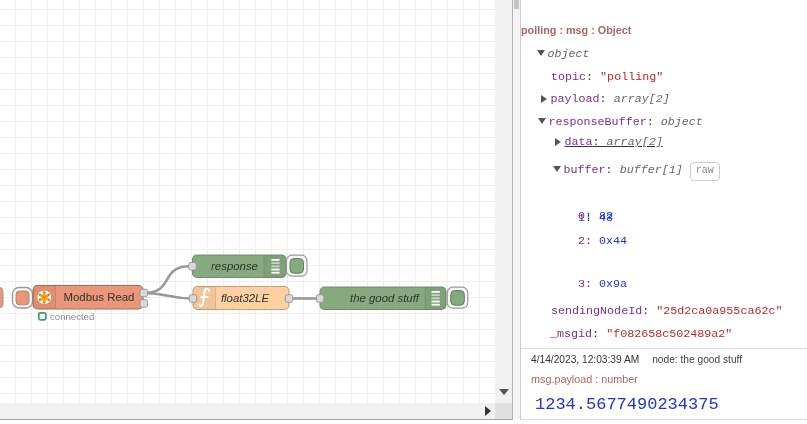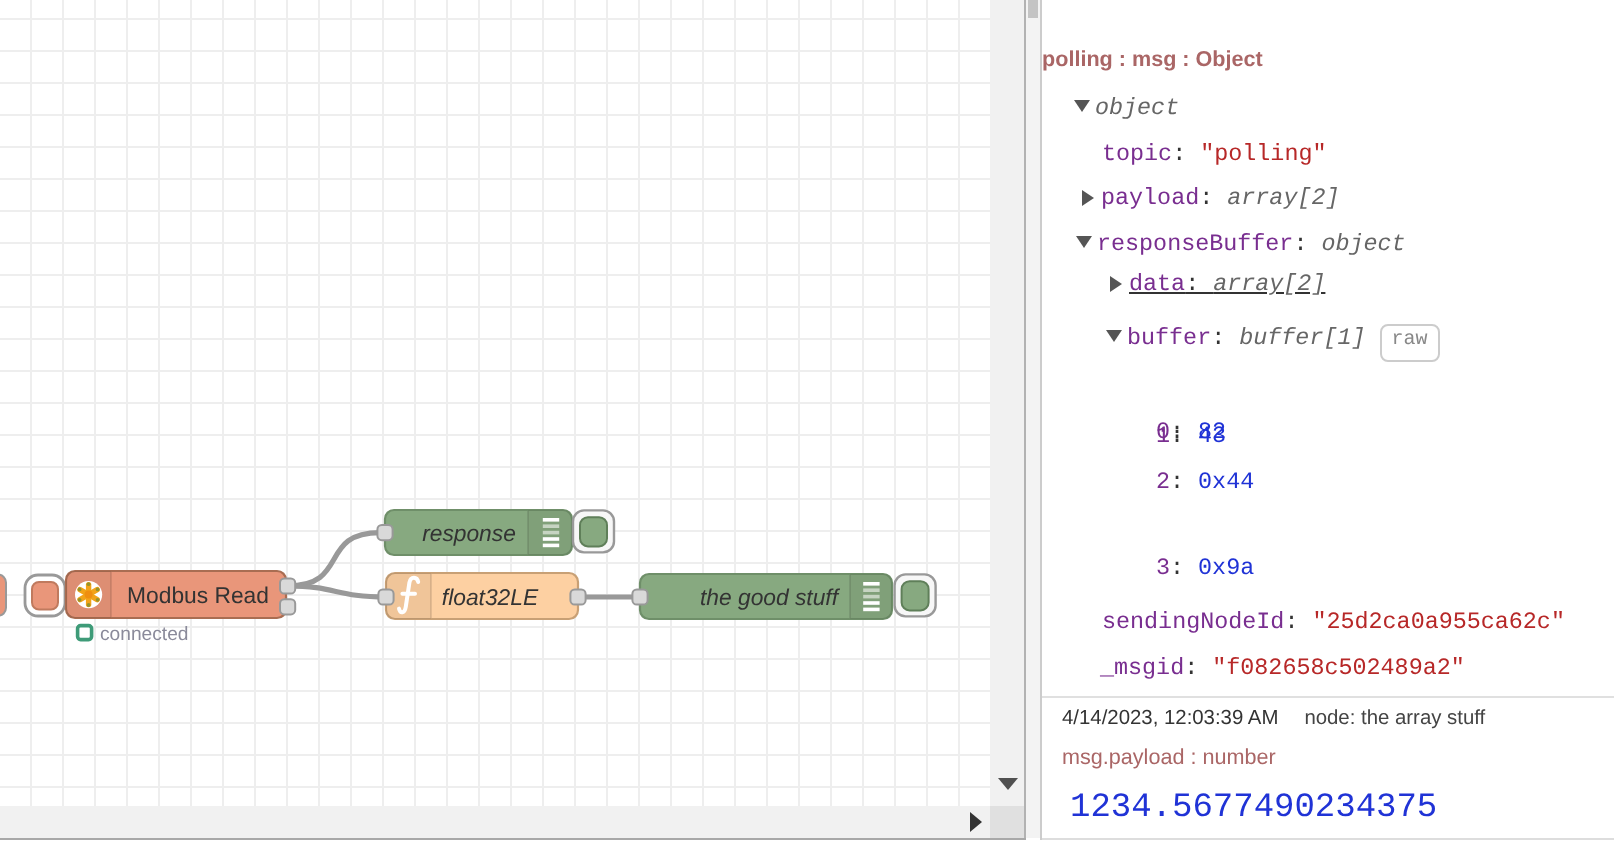--- a/index.html
+++ b/index.html
@@ -148,17 +148,17 @@
   <div class="row mono" style="left:17px;top:114.5px;"><span class="tri-d"></span><span class="key">responseBuffer</span>: <span class="meta">object</span></div>
   <div class="row mono" style="left:34px;top:135px;text-decoration:underline;"><span class="tri-r"></span><span class="key">data</span>: <span class="meta">array[2]</span></div>
   <div class="row mono" style="left:32px;top:162px;"><span class="tri-d"></span><span class="key">buffer</span>: <span class="meta">buffer[1]</span> <span class="rawbtn">raw</span></div>
   <div class="row mono" style="left:57px;top:187px;margin-top:22px;"><span class="key">0</span>: <span class="num">82</span></div>
   <div class="row mono" style="left:57px;top:210.5px;"><span class="key">1</span>: <span class="num">43</span></div>
   <div class="row mono" style="left:57px;top:234px;"><span class="key">2</span>: <span class="num">0x44</span></div>
   <div class="row mono" style="left:57px;top:257px;margin-top:20px;"><span class="key">3</span>: <span class="num">0x9a</span></div>
   <div class="row mono" style="left:30px;top:304px;"><span class="key">sendingNodeId</span>: <span class="str">"25d2ca0a955ca62c"</span></div>
   <div class="row mono" style="left:29px;top:327px;"><span class="key">_msgid</span>: <span class="str">"f082658c502489a2"</span></div>
 
-  <div class="row sans" style="left:10px;top:354px;">4/14/2023, 12:03:39 AM<span style="color:#444;margin-left:13px;">node: the array stuff</span></div>
+  <div class="row sans" style="left:10px;top:354px;">4/14/2023, 12:03:39 AM<span style="color:#444;margin-left:13px;">node: the good stuff</span></div>
   <div class="row sans topicline" style="left:10px;top:373px;">msg.payload : number</div>
   <div class="row mono" style="left:14px;top:394.5px;font-size:17px;"><span class="num">1234.5677490234375</span></div>
 </div>
 <div id="sep1"></div>
 
 </body></html>

